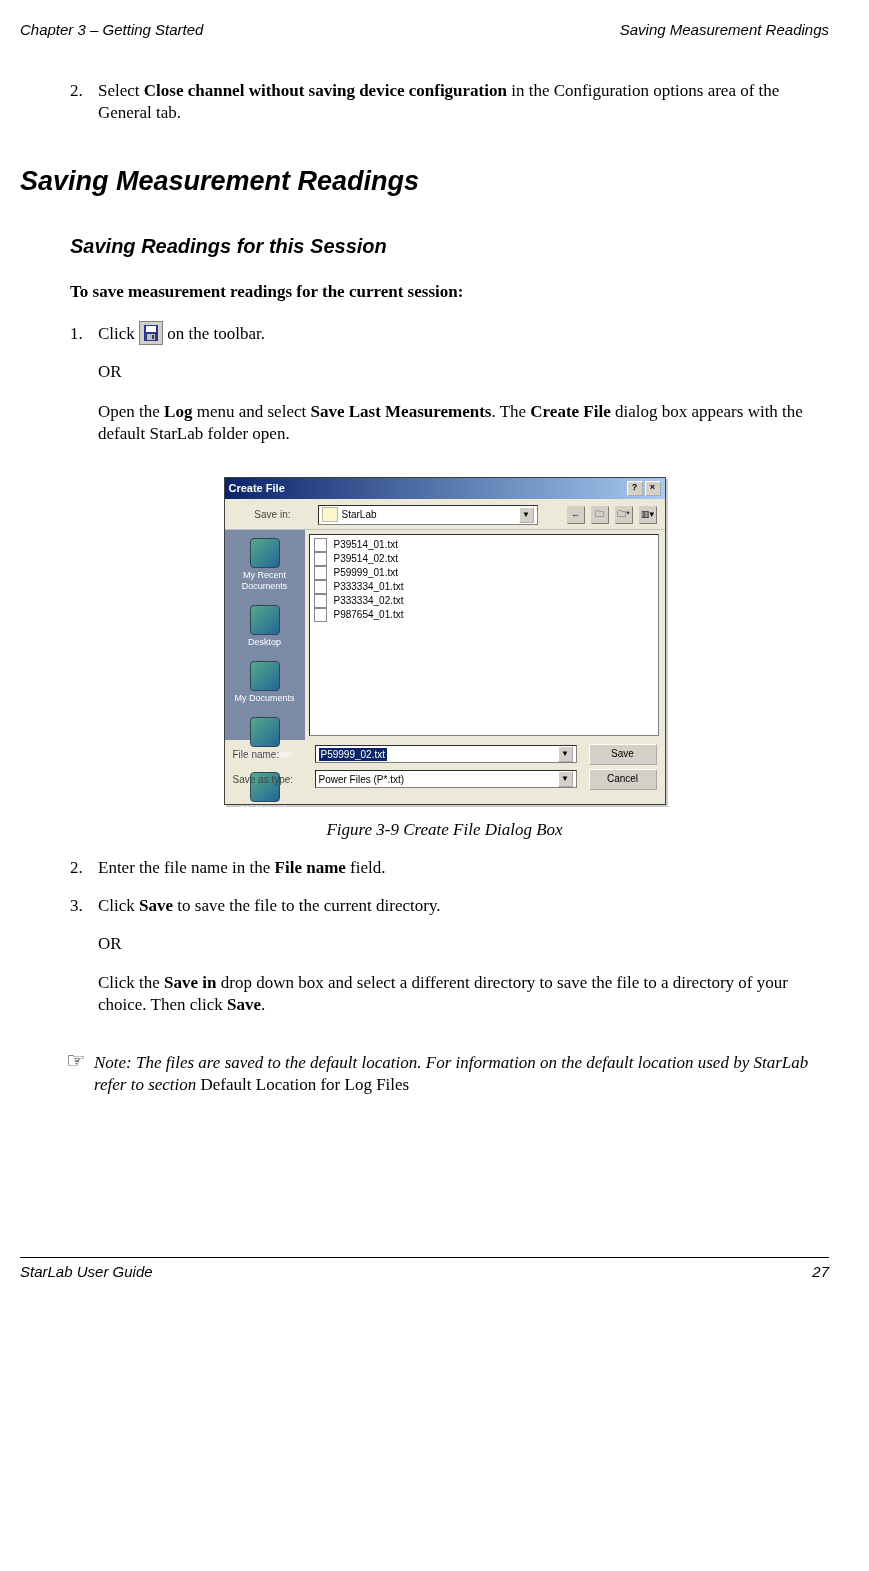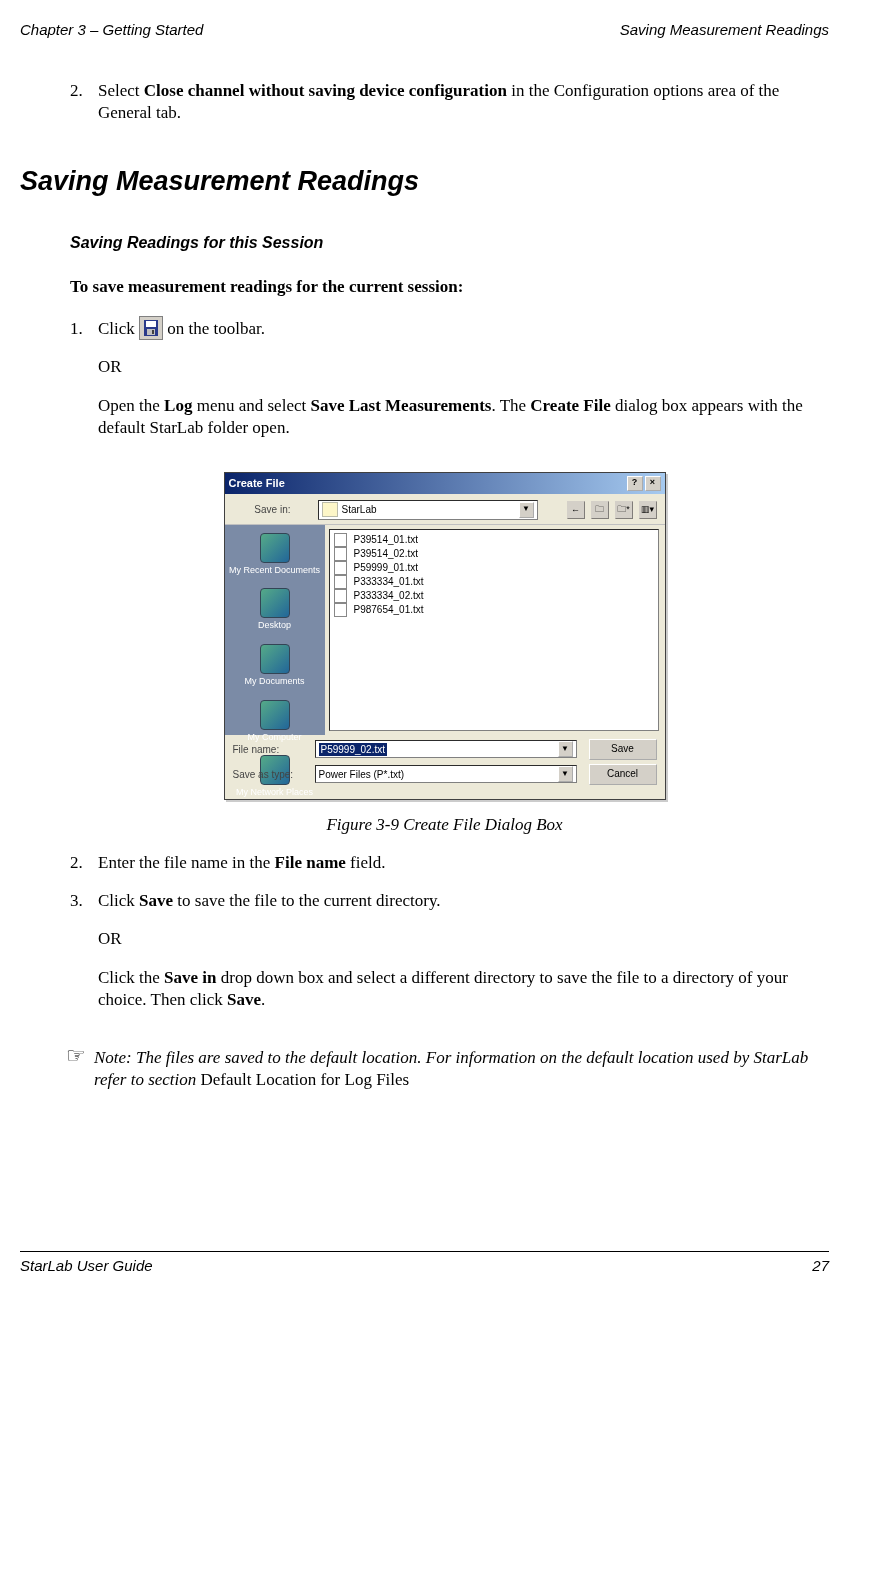--- a/index.html
+++ b/index.html
@@ -40,21 +40,21 @@
     font-family: Arial, Helvetica, sans-serif;
     font-style: italic;
     font-weight: bold;
     font-size: 27px;
     margin: 40px 0 24px -50px;
   }
   h2 {
     font-family: Arial, Helvetica, sans-serif;
     font-style: italic;
     font-weight: bold;
-    font-size: 16px;
+    font-size: 20px;
     margin: 34px 0 22px 0;
   }
   .bold { font-weight: bold; }
   .subhead {
     font-weight: bold;
     margin-bottom: 20px;
   }
   .para {
     margin-bottom: 16px;
   }
@@ -125,21 +125,21 @@
   .dlg-combo .ico { width:14px;height:13px;background:#fdf6c8;border:1px solid #bba;margin-right:4px;}
   .dlg-combo .drop { width:13px;height:14px;background:#d4d0c8;border:1px outset #fff;display:flex;align-items:center;justify-content:center;font-size:8px;}
   .dlg-navicons { display:flex; gap:6px; align-items:center; margin-left:6px;}
   .dlg-navicons div { width:16px; height:16px; border:1px outset #d4d0c8; background:#d4d0c8; display:flex;align-items:center;justify-content:center;font-size:9px;}
   .dlg-body {
     display:flex;
     height: 210px;
     border-top: 1px solid #c0c0c0;
   }
   .dlg-places {
-    width: 100px;
+    width: 80px;
     background: #7b8ba6;
     display:flex;
     flex-direction:column;
     padding: 4px 0;
   }
   .place {
     color:#fff;
     text-align:center;
     font-size:9px;
     padding: 4px 2px 8px 2px;

